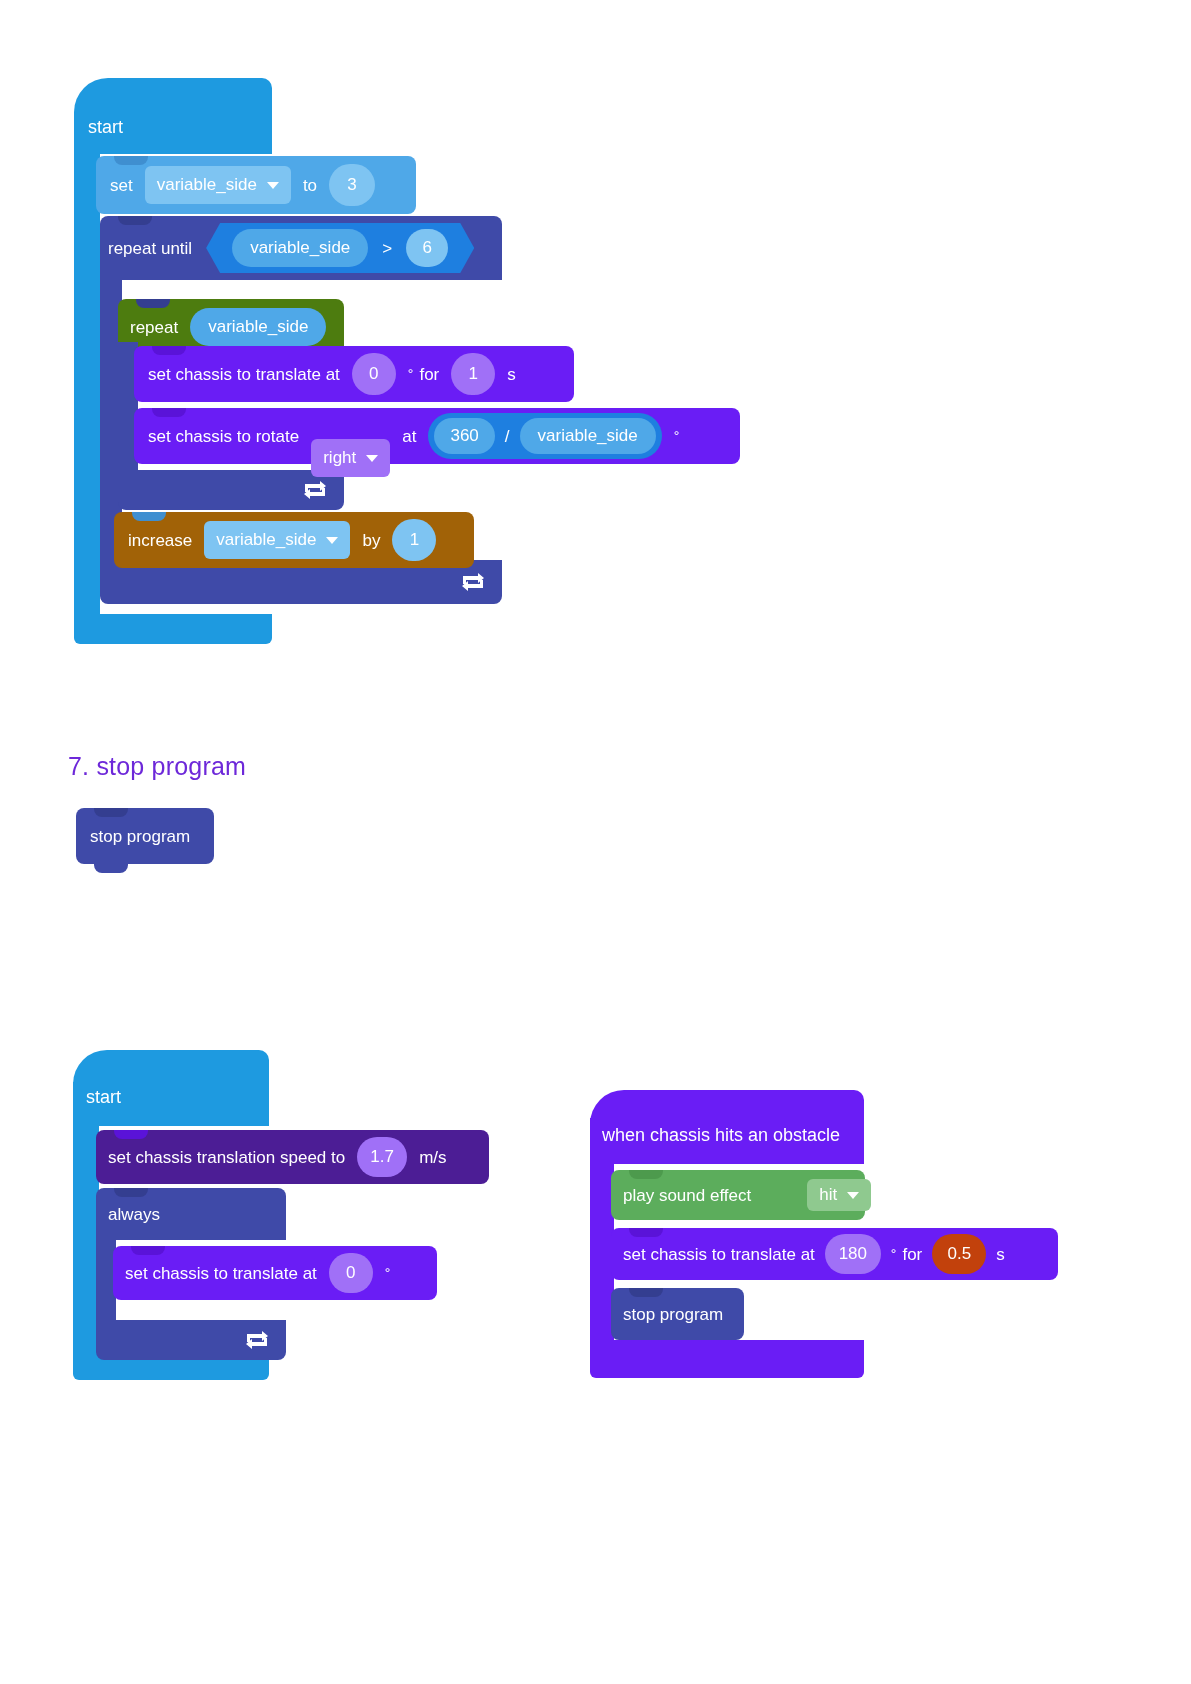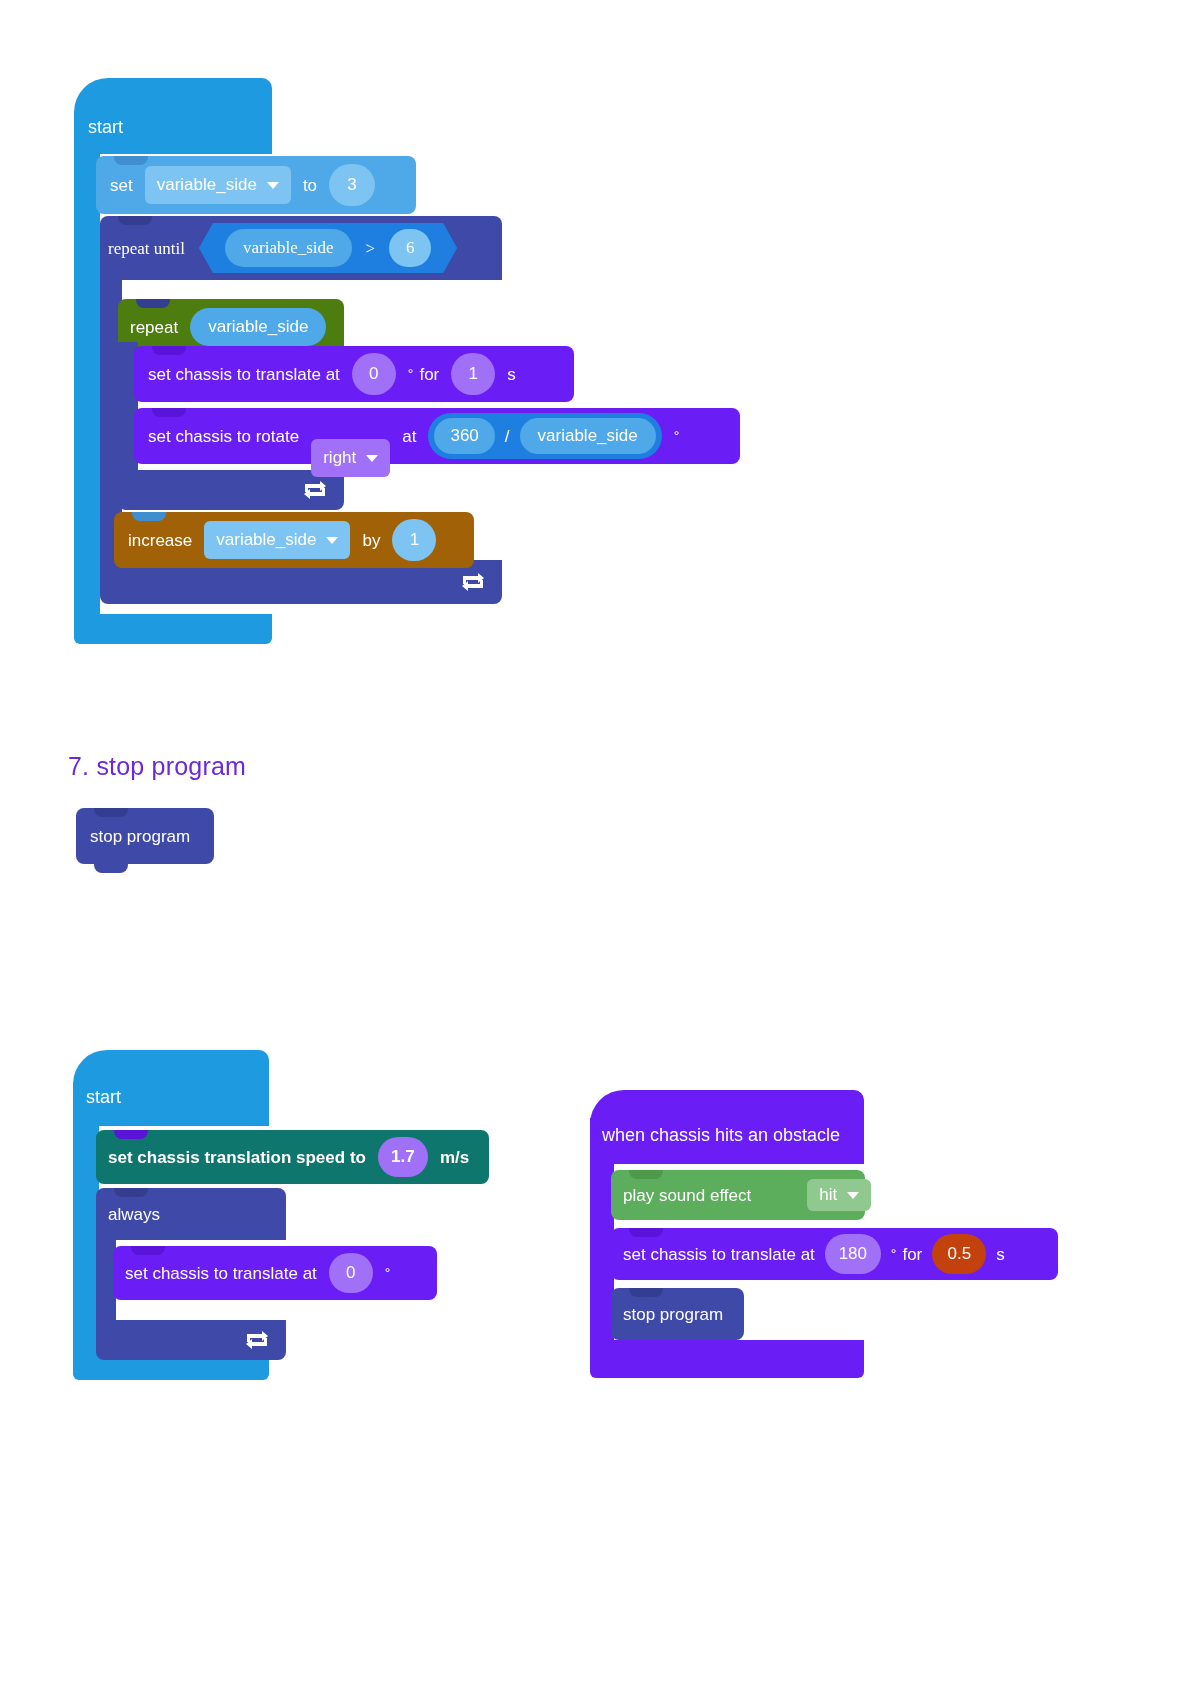--- a/index.html
+++ b/index.html
@@ -83,21 +83,21 @@
           <span class="caret"></span>
         </span>
         <span class="lbl">to</span>
         <span class="oval" style="background:#7ec4f2; width:46px; height:42px;">3</span>
       </div>
     </div>
 
     <div class="blk" style="left:100px; top:216px; width:402px; height:64px; background:#3f4aa8;
                 border-radius:8px 8px 0 0;">
       <div class="notch" style="background:#343e90;"></div>
-      <div style="display:flex; align-items:center; height:100%; padding:0 4px 0 8px; gap:14px;font-family:Liberation Serif, serif;">
+      <div style="display:flex; align-items:center; height:100%; padding:0 4px 0 8px; gap:14px;">
         <span class="lbl">repeat until</span>
         <span class="hex" style="background:#1e7fe0; height:50px;">
           <span class="oval" style="background:#4fa8e8; height:38px; padding:0 18px;">variable_side</span>
           <span class="lbl">&gt;</span>
           <span class="oval" style="background:#7ec4f2; width:42px; height:38px;">6</span>
         </span>
       </div>
     </div>
     <div class="blk" style="left:100px; top:280px; width:22px; height:280px; background:#3f4aa8;"></div>
     <div class="blk" style="left:100px; top:560px; width:402px; height:44px; background:#3f4aa8;
@@ -185,22 +185,22 @@
 
   <div>
     <div class="blk" style="left:73px; top:1050px; width:196px; height:70px; background:#1e9ae0;
                 border-radius:34px 10px 0 0;"></div>
     <div class="blk" style="left:73px; top:1082px; width:196px; height:44px; background:#1e9ae0;"></div>
     <div class="blk" style="left:73px; top:1120px; width:26px; height:232px; background:#1e9ae0;"></div>
     <div class="blk" style="left:73px; top:1352px; width:196px; height:28px; background:#1e9ae0;
                 border-radius:0 0 6px 6px;"></div>
     <div class="blk lbl" style="left:86px; top:1088px; font-size:18px;">start</div>
 
-    <div class="blk" style="left:96px; top:1130px; width:393px; height:54px; background:#0f766e;
-                border-radius:8px;font-weight:bold;">
+    <div class="blk" style="left:96px; top:1130px; width:393px; height:54px; background:#4c1d95;
+                border-radius:8px;">
       <div class="notch" style="background:#5a13d8;"></div>
       <div style="display:flex; align-items:center; height:100%; padding:0 12px; gap:12px;">
         <span class="lbl">set chassis translation speed to</span>
         <span class="oval" style="background:#a070f7; width:50px; height:40px;">1.7</span>
         <span class="lbl">m/s</span>
       </div>
     </div>
 
     <div class="blk" style="left:96px; top:1188px; width:190px; height:52px; background:#3f4aa8;
                 border-radius:8px 8px 0 0;">

